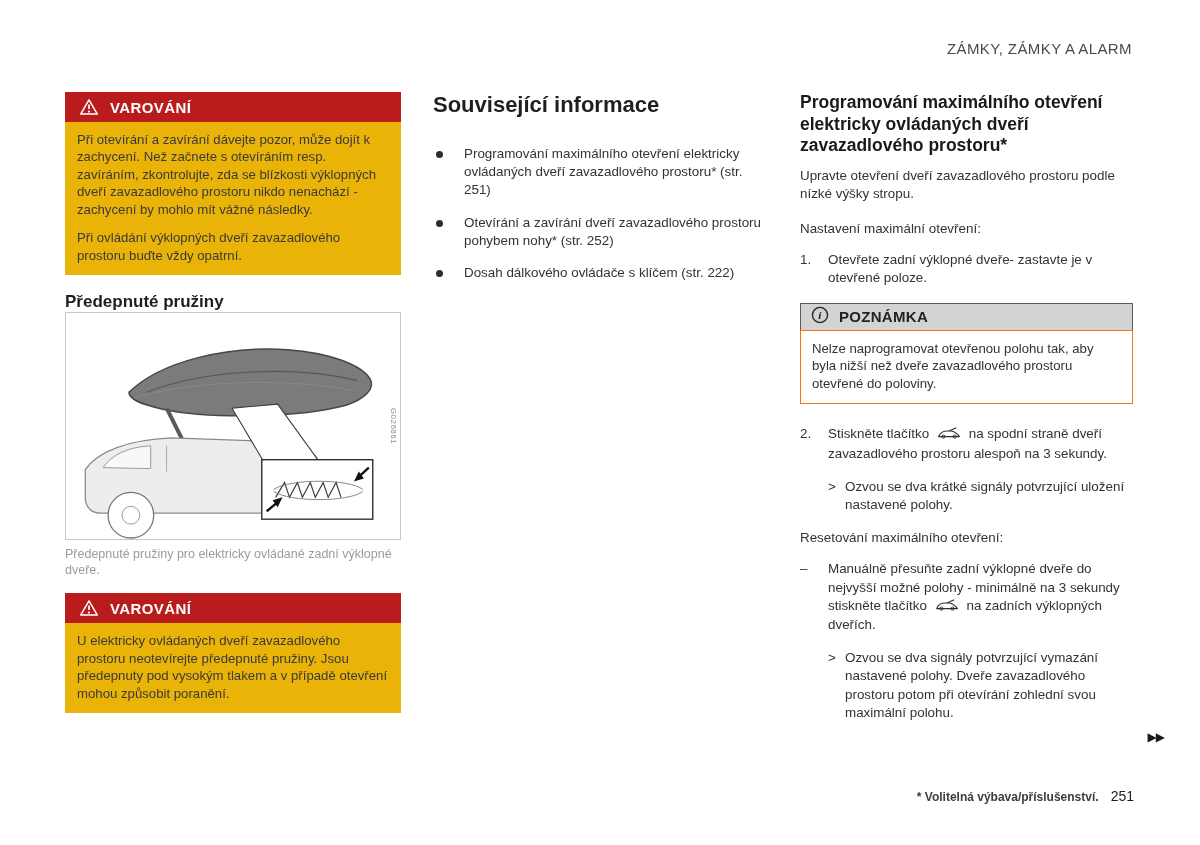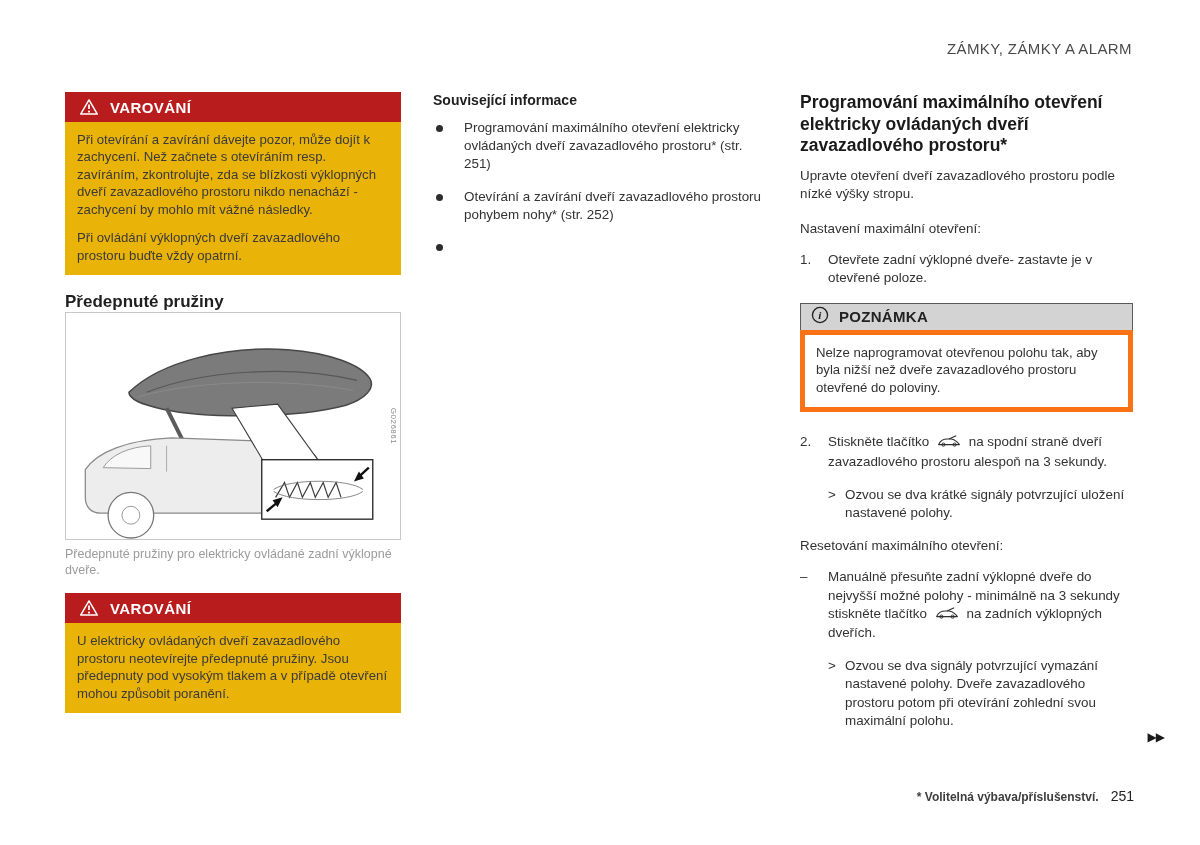--- a/index.html
+++ b/index.html
@@ -39,21 +39,21 @@
   }
   .figure svg.illustration { display:block; width:100%; height:100%; }
   .fig-code {
     position:absolute; right:2px; top:50%; transform:translateY(-50%);
     writing-mode:vertical-rl; font-size:8px; color:#8a8a8a; letter-spacing:0.5px;
   }
   .caption { margin-top:6px; font-size:12.5px; line-height:1.3; color:#9b9b9b; }
   .warnbox.bottom { margin-top:15px; }
 
   
-  .col2-heading { font-size:14px; font-weight:bold; color:#1f1f1f; margin-bottom:11px; }
+  .col2-heading { font-size:22px; font-weight:bold; color:#1f1f1f; margin-bottom:27px; }
   .bullet { display:flex; margin-bottom:14px; }
   .bullet .dot {
     flex:none; width:7px; height:7px; border-radius:50%; background:#2d2d2d;
     margin:6px 21px 0 3px;
   }
   .bullet p { font-size:13.4px; line-height:1.36; color:#333; }
 
   
   .main-heading { font-size:17.5px; line-height:1.23; font-weight:bold; color:#1a1a1a; margin-bottom:10px; }
   .intro { font-size:13.4px; line-height:1.36; margin-bottom:17px; }
@@ -65,21 +65,21 @@
   .result { display:flex; margin:0 0 15px 28px; }
   .result-marker { flex:none; width:17px; font-size:13.4px; line-height:1.36; color:#333; }
   .result p { font-size:13.4px; line-height:1.36; color:#333; flex:1; }
 
   .notebox { width:100%; margin:4px 0 21px; }
   .note-header {
     background:#d3d3d3; border:1px solid #5a5a5a; border-bottom:none;
     height:27px; display:flex; align-items:center; gap:10px; padding:0 10px;
     font-weight:bold; font-size:15px; color:#222; letter-spacing:0.3px;
   }
-  .note-body { border:5px solid #f97316; background:#fff; padding:9px 11px 11px; }
+  .note-body { border:1px solid #f97316; background:#fff; padding:9px 11px 11px; }
   .note-body p { font-size:13.2px; line-height:1.33; color:#333; }
 
   .continue {
     position:absolute; right:36px; top:730px; font-size:12px; color:#1a1a1a;
     letter-spacing:-1px;
   }
   .footer { position:absolute; right:66px; top:788px; display:flex; align-items:baseline; }
   .footnote { font-size:12px; color:#3d3d3d;font-weight:bold; }
   .pagenum { font-size:14px; color:#222; margin-left:12px; }
 </style>
@@ -170,20 +170,21 @@
     <div class="bullet">
       <span class="dot"></span>
       <p>Programování maximálního otevření elektricky ovládaných dveří zavazadlového prostoru* (str. 251)</p>
     </div>
     <div class="bullet">
       <span class="dot"></span>
       <p>Otevírání a zavírání dveří zavazadlového prostoru pohybem nohy* (str. 252)</p>
     </div>
     <div class="bullet">
       <span class="dot"></span>
+      <p>Dosah dálkového ovládače s klíčem (str. 222)</p>
     </div>
   </div>
 
   <div class="col col3">
     <h1 class="main-heading">Programování maximálního otevření elektricky ovládaných dveří zavazadlového prostoru*</h1>
     <p class="intro">Upravte otevření dveří zavazadlového prostoru podle nízké výšky stropu.</p>
     <p class="sub">Nastavení maximální otevření:</p>
 
     <div class="step">
       <span class="step-num">1.</span>

